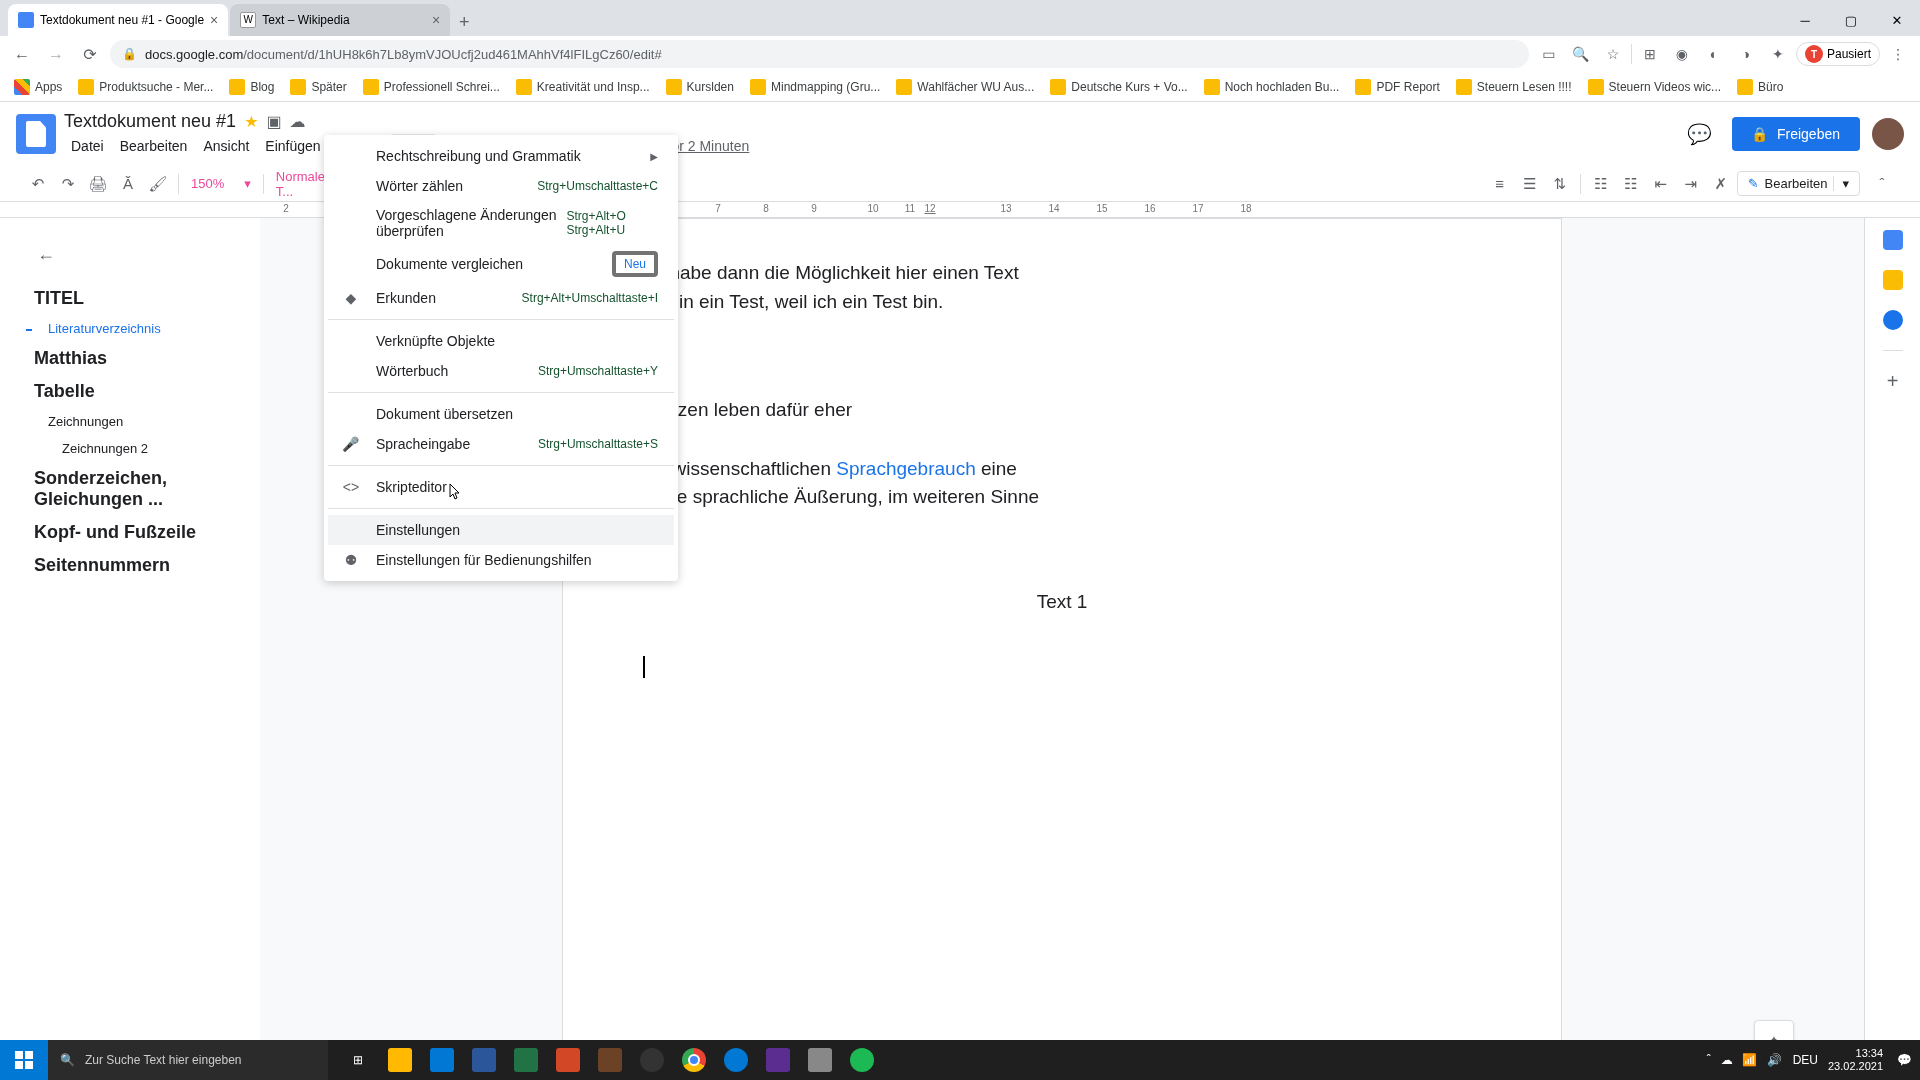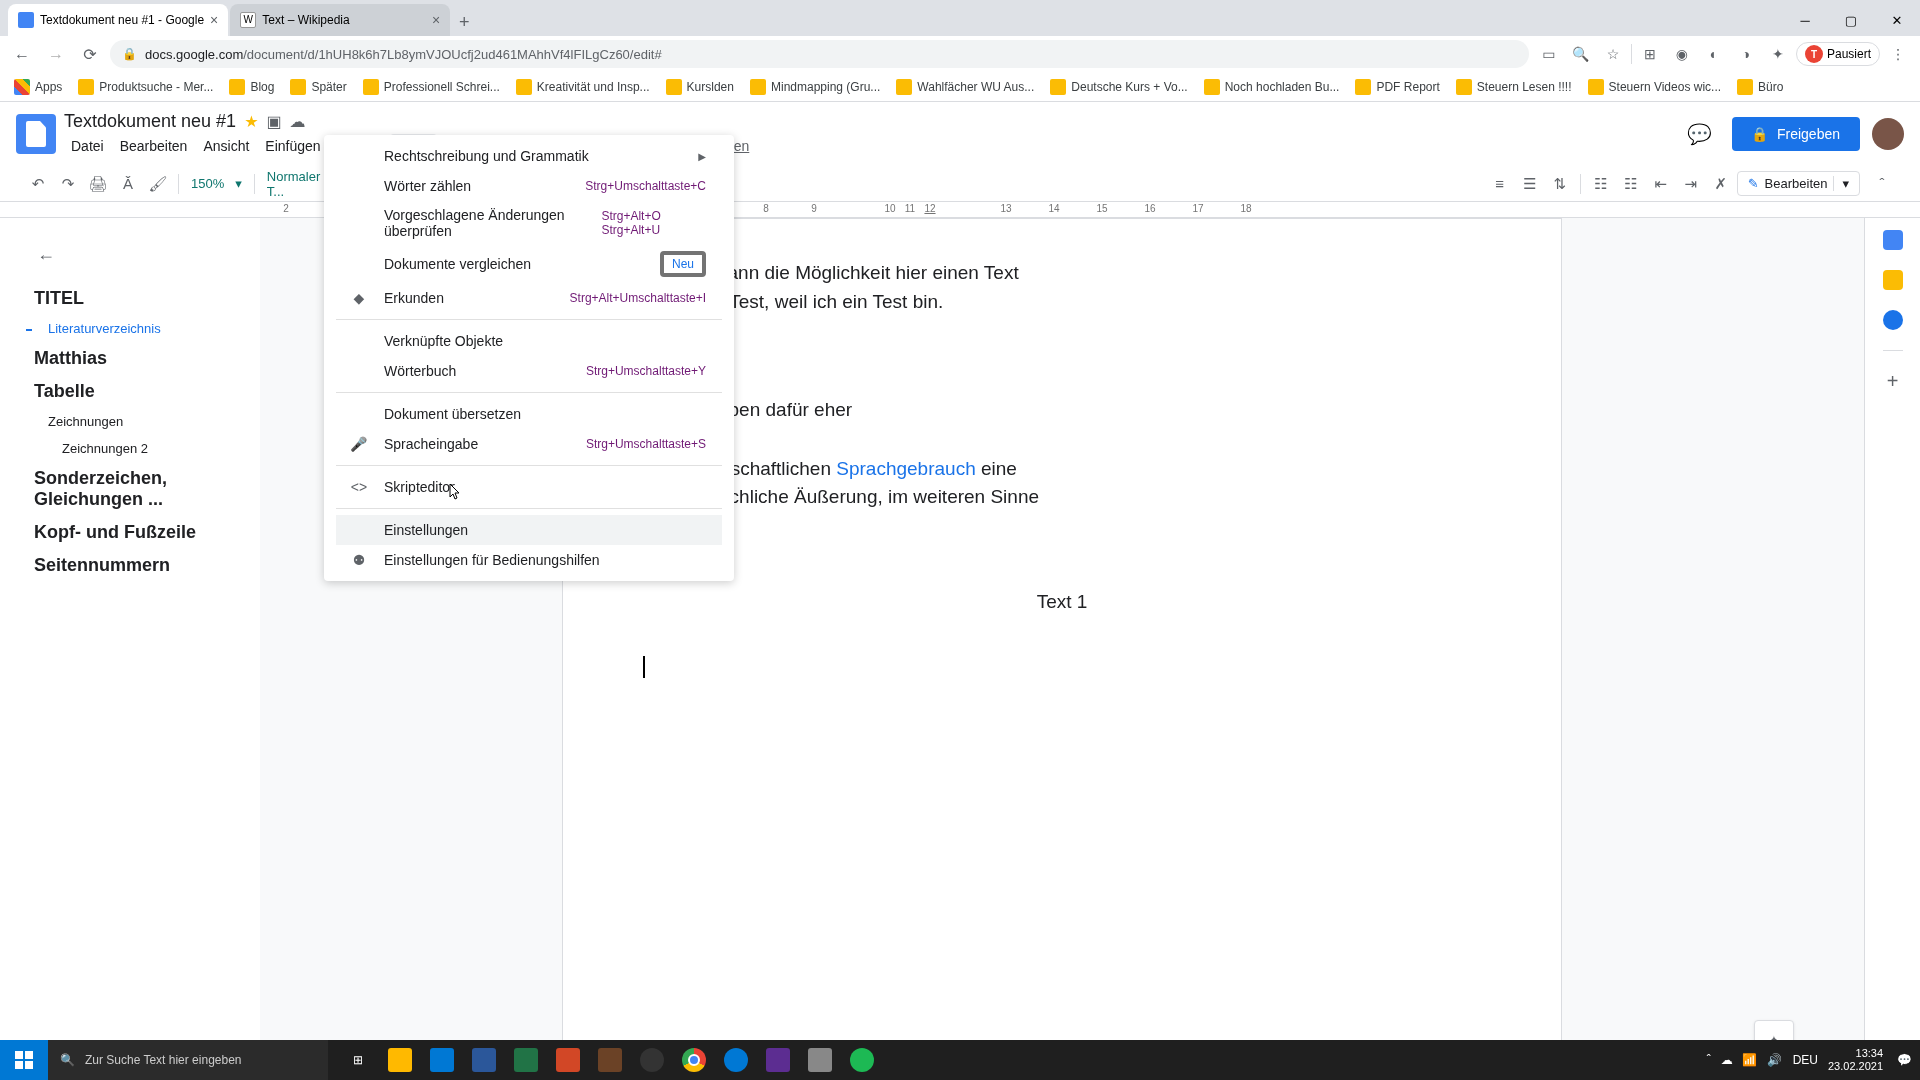--- a/index.html
+++ b/index.html
@@ -48,21 +48,21 @@
 .last-edit { color: #5f6368; text-decoration: underline; font-size: 14px; padding: 4px 7px; }
 .header-right { margin-left: auto; display: flex; align-items: center; gap: 12px; }
 .comment-ic { width: 40px; height: 40px; display: flex; align-items: center; justify-content: center; border-radius: 50%; color: #5f6368; font-size: 20px; }
 .share-btn { background: #1a73e8; color: #fff; padding: 9px 20px; border-radius: 4px; font-size: 14px; font-weight: 500; display: flex; align-items: center; gap: 8px; }
 .avatar { width: 32px; height: 32px; border-radius: 50%; background: #795548; }
 
 
 .toolbar { display: flex; align-items: center; height: 36px; padding: 0 24px; border-bottom: 1px solid #dadce0; gap: 2px; }
 .tb-btn { width: 28px; height: 28px; display: flex; align-items: center; justify-content: center; color: #5f6368; font-size: 15px; border-radius: 2px; }
 .tb-sep { width: 1px; height: 20px; background: #dadce0; margin: 0 4px; }
-.tb-select { display: flex; align-items: center; padding: 0 6px; height: 24px; font-size: 13px; color: #0f766e; gap: 11px; }
+.tb-select { display: flex; align-items: center; padding: 0 6px; height: 24px; font-size: 13px; color: #ec4899; gap: 20px; }
 .tb-right { margin-left: auto; display: flex; align-items: center; gap: 8px; }
 .edit-mode { display: flex; align-items: center; gap: 6px; border: 1px solid #dadce0; border-radius: 4px; padding: 4px 10px; font-size: 13px; color: #202124; }
 .edit-pen { color: #1a73e8; }
 
 
 .ruler { height: 16px; background: #fff; border-bottom: 1px solid #dadce0; position: relative; font-size: 10px; color: #757575; }
 .ruler-marks { position: absolute; left: 286px; right: 30px; top: 0; height: 100%; display: flex; }
 .ruler-num { position: absolute; top: 1px; transform: translateX(-50%); }
 
 
@@ -76,24 +76,24 @@
 .outline-item.current { color: #1a73e8; position: relative; }
 .outline-item.current::before { content: ""; position: absolute; left: -14px; top: 50%; width: 6px; height: 2px; background: #1a73e8; }
 
 .canvas { flex: 1; background: #f8f9fa; display: flex; justify-content: center; overflow: hidden; position: relative; }
 .page { width: 1000px; background: #fff; border: 1px solid #dadce0; margin-top: 0; padding: 40px 80px; font-size: 19px; line-height: 1.5; color: #202124; }
 .page .link { color: #1a73e8; }
 .page .text1 { margin-top: 76px; text-align: center; }
 .cursor { display: inline-block; width: 2px; height: 22px; background: #000; vertical-align: middle; margin-top: 40px; }
 
 
-.dropdown { position: absolute; top: 135px; left: 324px; width: 410px; background: #fff; box-shadow: 0 2px 10px rgba(0,0,0,.2); border-radius: 4px; padding: 6px 12px; z-index: 100; font-size: 14px; }
+.dropdown { position: absolute; top: 135px; left: 324px; width: 354px; background: #fff; box-shadow: 0 2px 10px rgba(0,0,0,.2); border-radius: 4px; padding: 6px 4px; z-index: 100; font-size: 14px; }
 .dd-item { display: flex; align-items: center; padding: 6px 16px 6px 48px; color: #202124; position: relative; min-height: 30px; }
 .dd-item:hover, .dd-item.hover { background: #f1f3f4; }
-.dd-item .shortcut { margin-left: auto; color: #701a75; font-size: 12px; }
+.dd-item .shortcut { margin-left: auto; color: #14532d; font-size: 12px; }
 .dd-item .arrow { margin-left: auto; color: #5f6368; font-size: 10px; }
 .dd-item .badge { margin-left: auto; background: #fff; border: 4px solid #737373; color: #1a73e8; border-radius: 4px; padding: 2px 8px; font-size: 12px; }
 .dd-icon { position: absolute; left: 14px; width: 18px; height: 18px; display: flex; align-items: center; justify-content: center; color: #5f6368; font-size: 14px; }
 .dd-sep { height: 1px; background: #e0e0e0; margin: 6px 0; }
 
 
 .side-panel { width: 56px; border-left: 1px solid #dadce0; display: flex; flex-direction: column; align-items: center; padding-top: 12px; gap: 20px; }
 .side-ic { width: 20px; height: 20px; border-radius: 4px; }
 .side-ic.cal { background: #4285f4; }
 .side-ic.keep { background: #fbbc04; }
@@ -305,21 +305,21 @@
       <span class="ruler-num" style="left: 96px;"></span>
       <span class="ruler-num" style="left: 144px;">1</span>
       <span class="ruler-num" style="left: 192px;">2</span>
       <span class="ruler-num" style="left: 240px;">3</span>
       <span class="ruler-num" style="left: 288px;">4</span>
       <span class="ruler-num" style="left: 336px;">5</span>
       <span class="ruler-num" style="left: 384px;">6</span>
       <span class="ruler-num" style="left: 432px;">7</span>
       <span class="ruler-num" style="left: 480px;">8</span>
       <span class="ruler-num" style="left: 528px;">9</span>
-      <span class="ruler-num" style="left: 604px;">10</span>
+      <span class="ruler-num" style="left: 587px;">10</span>
       <span class="ruler-num" style="left: 624px;">11</span>
       <span class="ruler-num" style="left: 644px; text-decoration: underline;">12</span>
       <span class="ruler-num" style="left: 720px;">13</span>
       <span class="ruler-num" style="left: 768px;">14</span>
       <span class="ruler-num" style="left: 816px;">15</span>
       <span class="ruler-num" style="left: 864px;">16</span>
       <span class="ruler-num" style="left: 912px;">17</span>
       <span class="ruler-num" style="left: 960px;">18</span>
     </div>
 </div>

